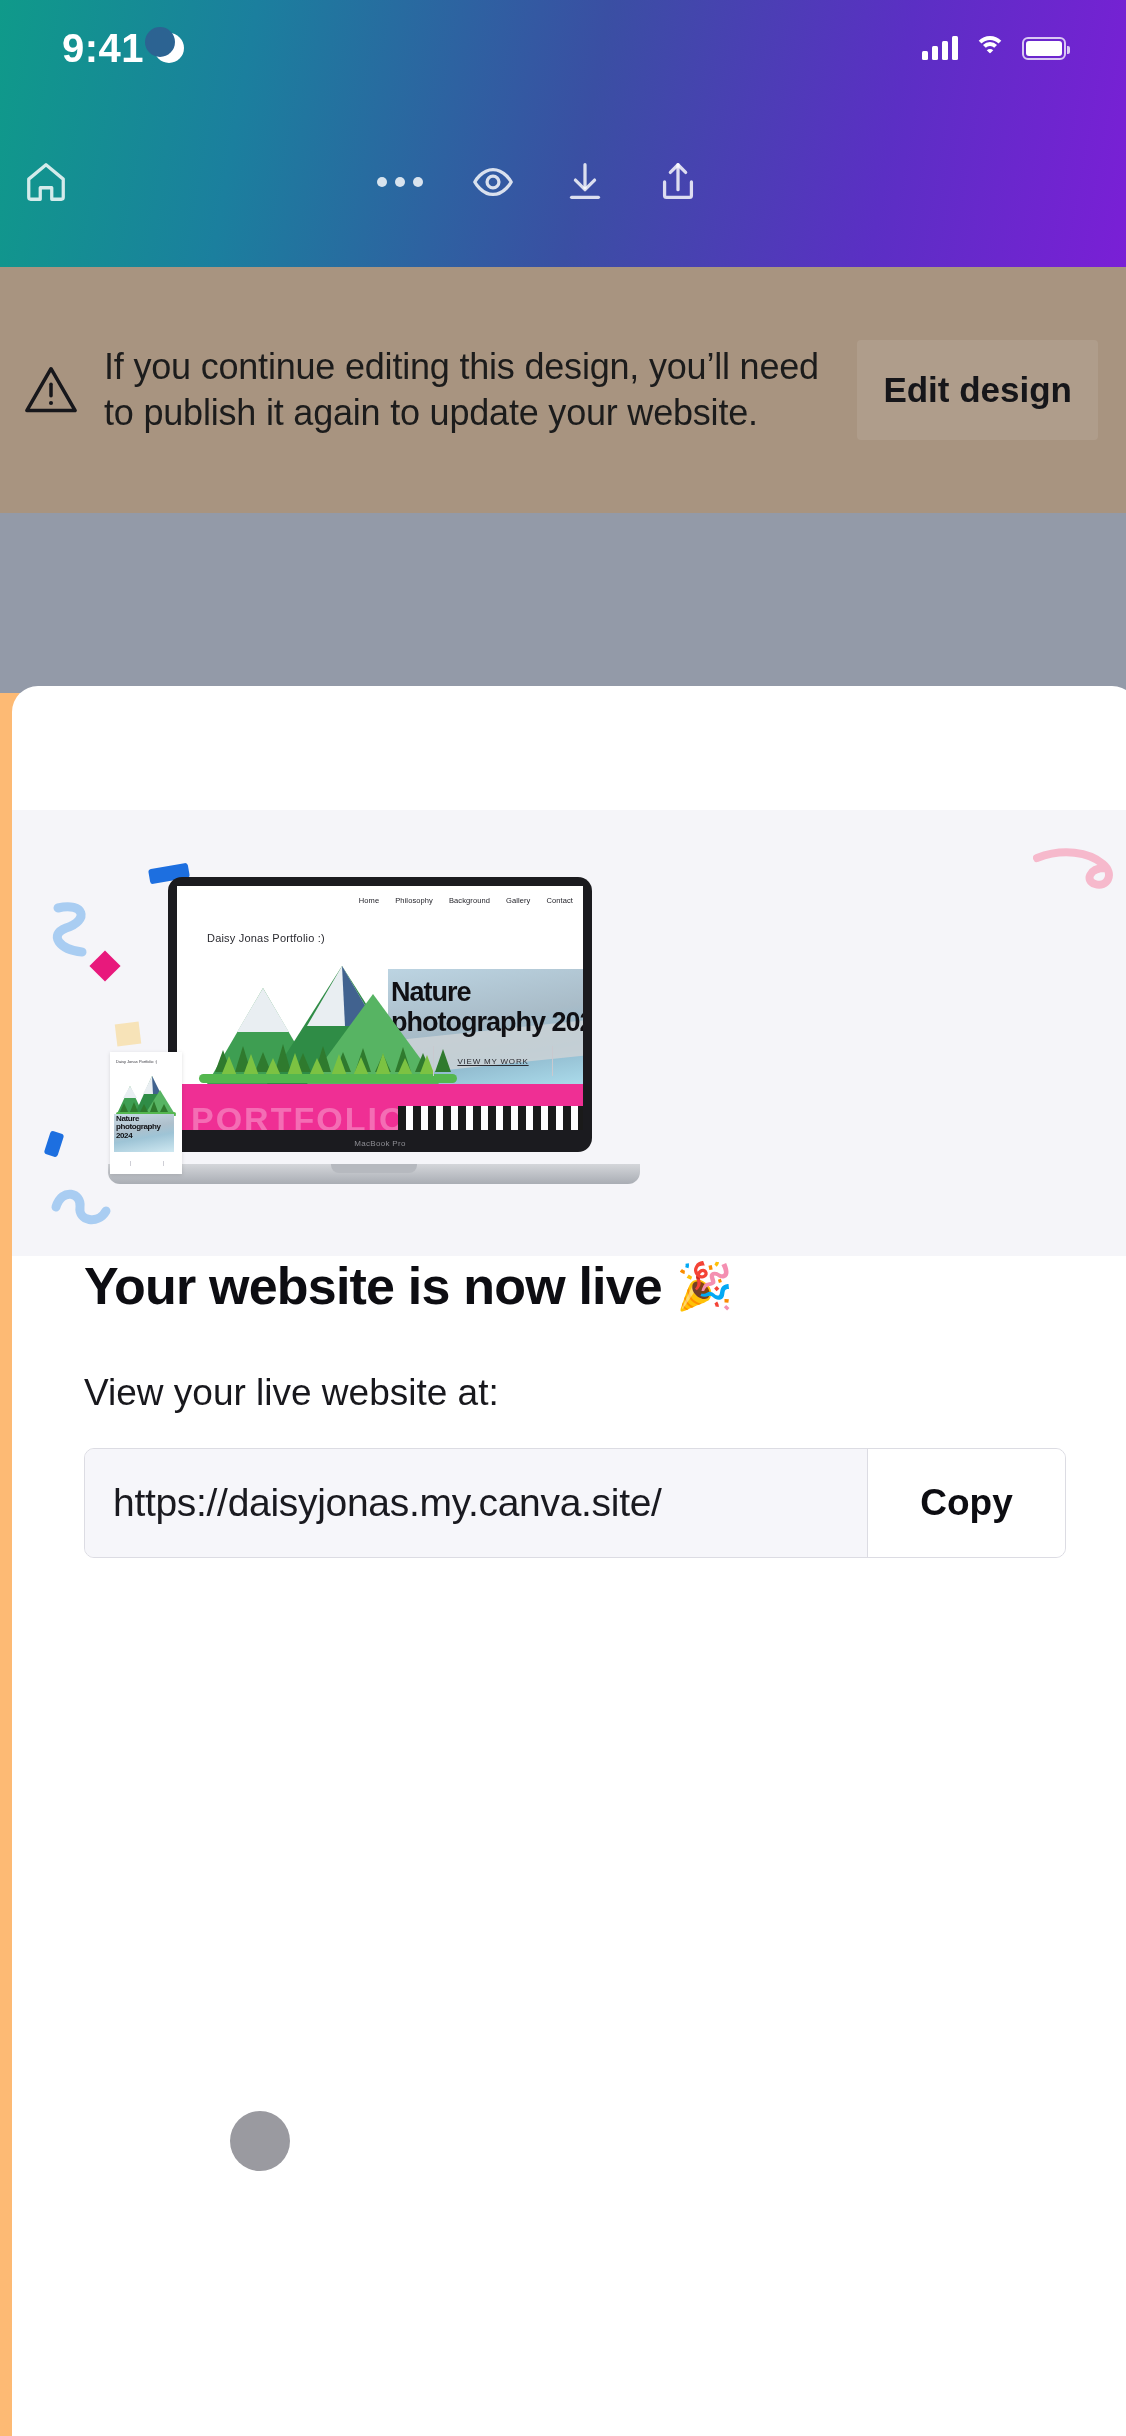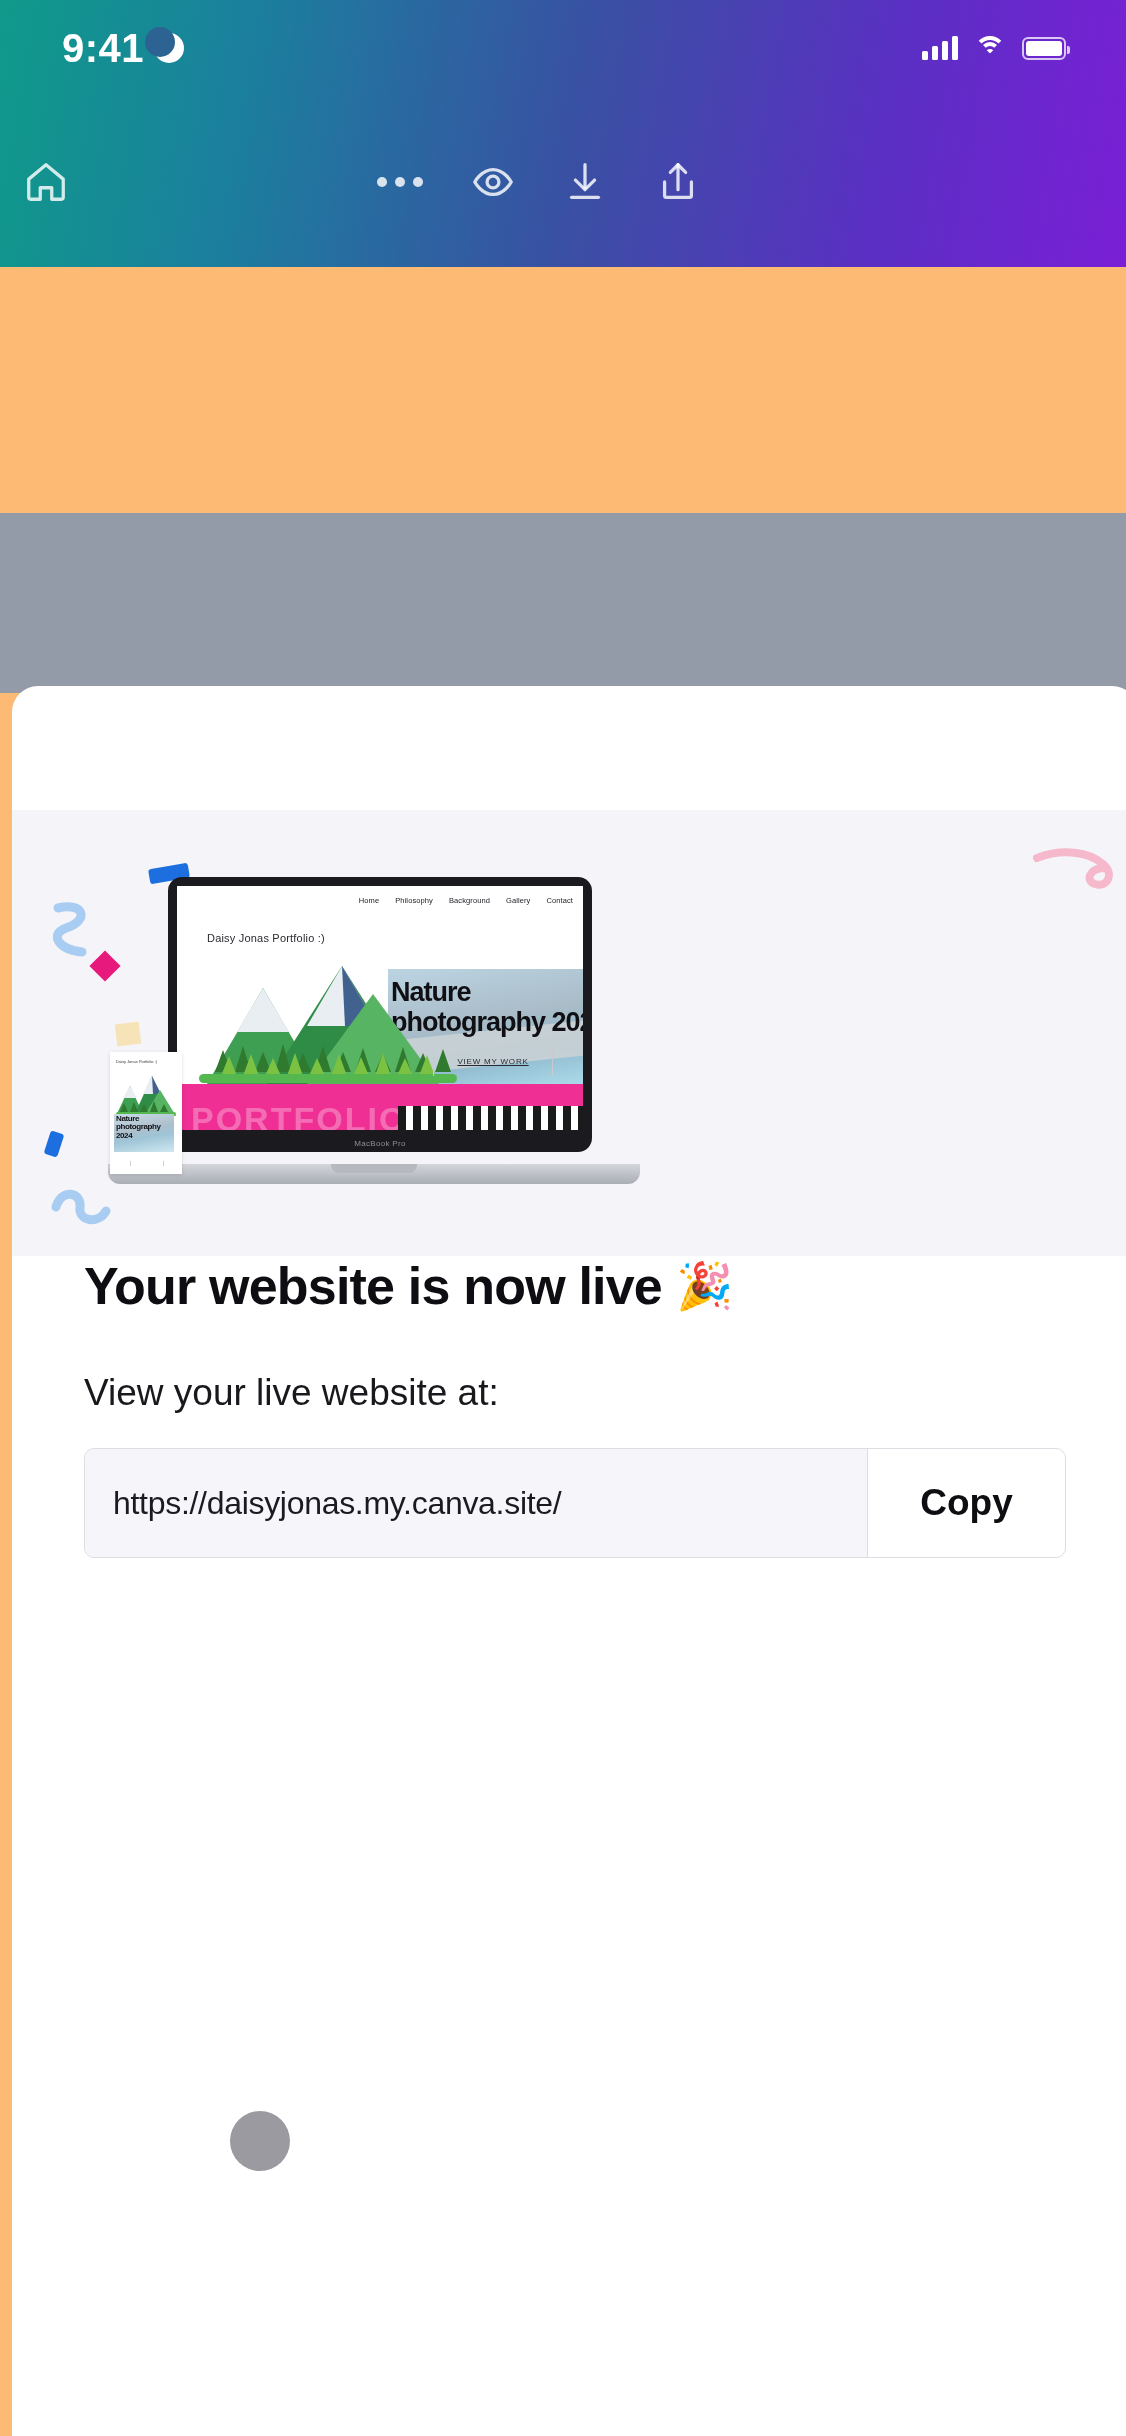--- a/index.html
+++ b/index.html
@@ -164,21 +164,21 @@
     margin: 0 0 0 72px; font-size: 52px; font-weight: 800; color: #0d0d12; letter-spacing: -.8px;
     display:flex; align-items:center; gap: 14px;
   }
   .h1 .emoji { font-size: 46px; }
   .sub { margin: 56px 0 0 72px; font-size: 37px; color:#18181d; }
   .urlrow {
     margin: 34px 72px 0 72px; height: 110px; display:flex;
     border:1.5px solid #dcdce3; border-radius: 10px; overflow:hidden; background:#f6f6fa;
   }
   .urlfield {
-    flex:1; display:flex; align-items:center; padding: 0 28px; font-size: 32px; color:#1a1a20;
+    flex:1; display:flex; align-items:center; padding: 0 28px; font-size: 39px; color:#1a1a20;
     background:#f6f6fa; border:none; outline:none; font-family:"Liberation Sans", sans-serif;
     letter-spacing:-.3px;
   }
   .copybtn {
     width: 198px; background:#fff; border:none; border-left:1.5px solid #dcdce3;
     font-size: 37px; font-weight: 700; color:#0d0d12; cursor:pointer;
     font-family:"Liberation Sans", sans-serif;
   }
   .viewbtn {
     margin: 66px 72px 0 72px; width: 982px; height: 118px; background: #8b3dff; border:none;
@@ -252,20 +252,31 @@
       <div class="tb-icon tb-share">
         <svg width="46" height="46" viewBox="0 0 24 24" fill="none" stroke="currentColor" stroke-width="1.7" stroke-linecap="round" stroke-linejoin="round">
           <path d="M12 16V3"></path>
             <path d="M8 7l4-4 4 4"></path>
             <path d="M5 12v7a1 1 0 0 0 1 1h12a1 1 0 0 0 1-1v-7"></path>
         </svg>
       </div>
     </div>
   </div>
 
+  <div class="banner">
+    <div class="banner-warn">
+      <svg width="58" height="58" viewBox="0 0 24 24" fill="none" stroke="#17171b" stroke-width="1.45" stroke-linecap="round" stroke-linejoin="round">
+        <path d="M12 3.2 22 20.5H2z"></path>
+          <path d="M12 9.6v4.8"></path>
+          <circle cx="12" cy="17.4" r=".85" fill="#17171b" stroke="none"></circle>
+      </svg>
+    </div>
+    <div class="banner-text">If you continue editing this design, you’ll need to publish it again to update your website.</div>
+    <button class="banner-btn">Edit design</button>
+  </div>
 
   <div class="dim"></div>
 
   <div class="sheet">
 
     <div class="hero">
 
       <div class="confetti c-rect" style="left:137px;top:56px;width:40px;height:15px;background:#1d6fe0;transform:rotate(-10deg);"></div>
       <svg class="confetti" style="left:36px;top:90px;" width="56" height="62" viewBox="0 0 56 62">
         <path class="squiggle" d="M10 8 C36 2 42 20 18 28 C0 35 12 50 34 52" stroke="#a9cdf2" stroke-width="9"></path>

